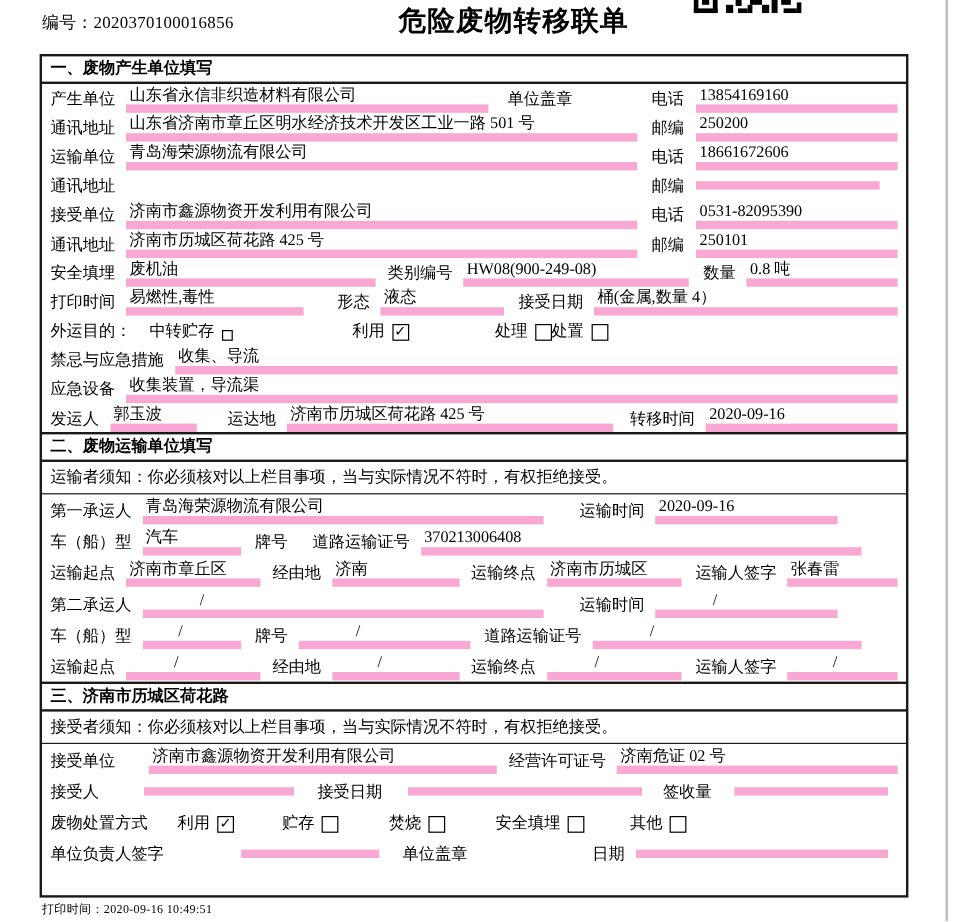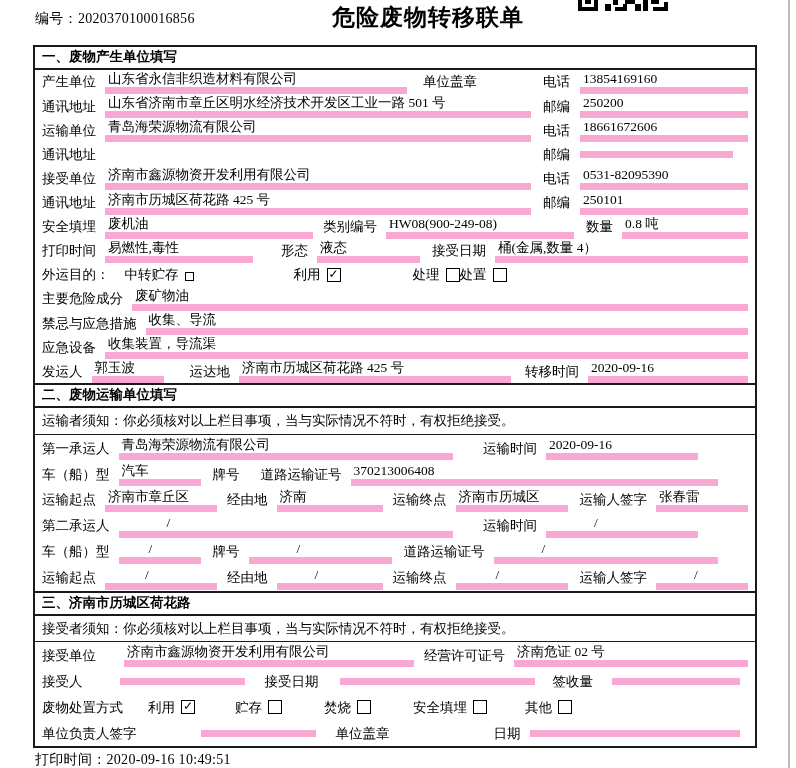--- a/index.html
+++ b/index.html
@@ -15,25 +15,25 @@
   .notice{height:27px;line-height:25px;border-bottom:1px solid #1a1a1a;padding-left:7px;white-space:nowrap}
   .frow{display:flex;align-items:center;padding:0 7px;white-space:nowrap}
   .r1{height:24.2px}
   .r2{height:26px}
   .lab{margin-right:9px;white-space:nowrap;line-height:17px}
   .u{border-bottom:7px solid #f9a8d4;line-height:17px;padding:0 3px;white-space:nowrap;overflow:hidden;min-width:20px}
   .fl{flex:1 1 auto}
   .rg{margin-left:auto;width:205px;display:flex;align-items:center;flex:0 0 auto}
   .rg .lab{margin-right:10px}
   .ind{padding-left:48px}
-  .opt{display:flex;align-items:center}
+  .opt{display:flex;align-items:flex-end}
   .opt .lab{margin-right:6px}
   .cb{display:inline-block;width:14px;height:14px;border:1.5px solid #000;font-size:12px;line-height:11px;text-align:center;overflow:hidden;flex:0 0 auto}
   .cb.sm{width:9px;height:9px;margin-top:3px}
-  .footer{position:absolute;left:35px;top:751px;font-size:14px;letter-spacing:.3px}
+  .footer{position:absolute;left:35px;top:751px;font-size:10px;letter-spacing:.3px}
 </style>
 </head>
 <body>
 
 <div class="docno"><span>编号：</span><span>2020370100016856</span></div>
 <div class="title">危险废物转移联单</div>
 
 <svg class="qr" viewBox="0 0 90 11" xmlns="http://www.w3.org/2000/svg">
   <g fill="#000">
     <rect x="0" y="0" width="4" height="11"></rect>
@@ -144,24 +144,20 @@
     <span class="opt" style="margin-left:72px">
       <span class="lab">处理</span>
       <span class="cb"></span>
     </span>
     <span class="opt" style="">
       <span class="lab">处置</span>
       <span class="cb"></span>
     </span>
   </div>
 
-  <div class="frow r1">
-    <span class="lab">主要危险成分</span>
-    <span class="u fl">废矿物油</span>
-  </div>
 
   <div class="frow r1">
     <span class="lab">禁忌与应急措施</span>
     <span class="u fl">收集、导流</span>
   </div>
 
   <div class="frow r1">
     <span class="lab">应急设备</span>
     <span class="u fl">收集装置，导流渠</span>
   </div>

